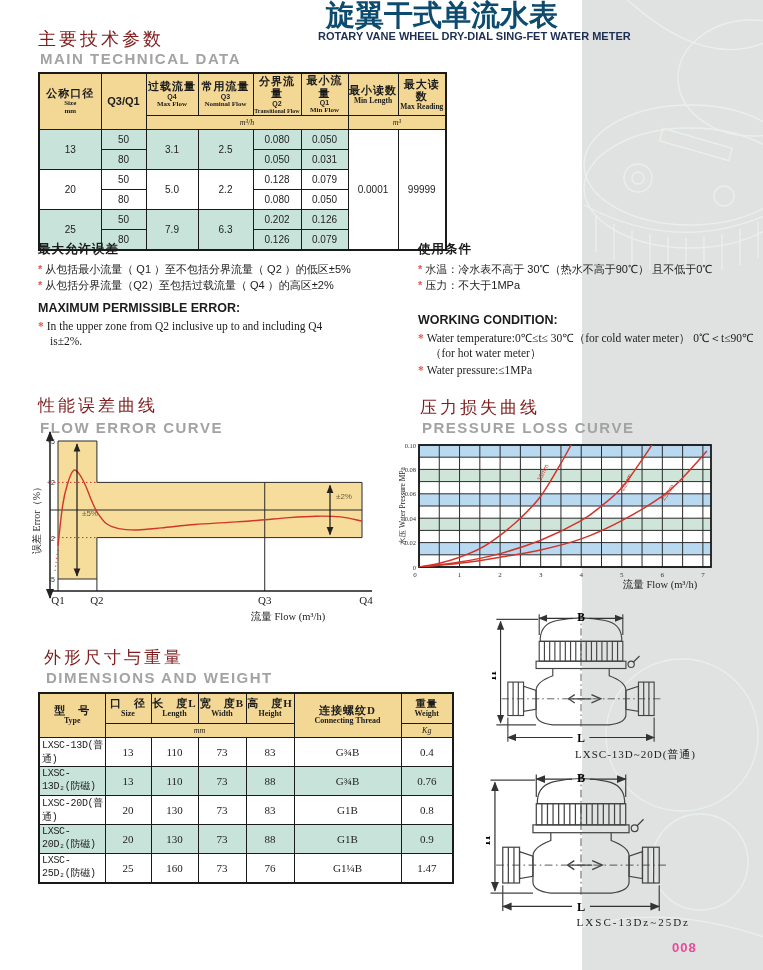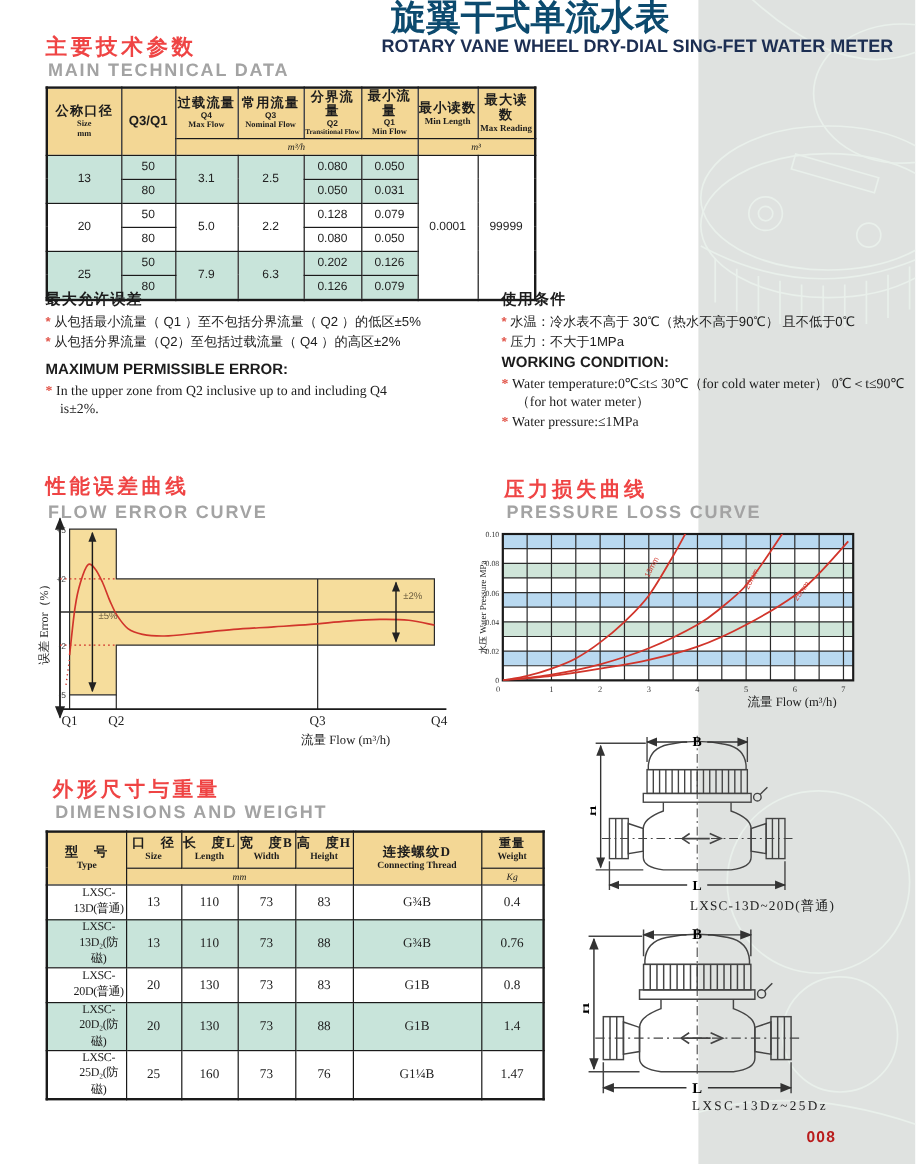--- a/index.html
+++ b/index.html
@@ -5,23 +5,23 @@
   html,body{margin:0;padding:0;background:#fff;}
   .page{position:relative;width:763px;height:970px;background:#ffffff;overflow:hidden;
         font-family:"Liberation Sans",sans-serif;color:#1c1c1c;}
   .abs{position:absolute;}
   .serif{font-family:"Liberation Serif",serif;}
   
   .side-band{left:582px;top:0;width:181px;height:970px;background:#dfe2e0;}
   
   .main-title{left:318px;top:1px;width:248px;text-align:center;font-size:29px;font-weight:bold;
               letter-spacing:0px;color:#0c4a6e;line-height:1.0;white-space:nowrap;}
-  .main-sub{left:318px;top:30px;width:208px;text-align:left;font-size:15px;font-weight:bold;
+  .main-sub{left:318px;top:30px;width:208px;text-align:left;font-size:11px;font-weight:bold;
             color:#1c2e52;white-space:nowrap;}
-  .sec-cn{font-size:18px;font-weight:bold;letter-spacing:3px;color:#ef4444;white-space:nowrap;}
+  .sec-cn{font-size:18px;font-weight:normal;letter-spacing:3px;color:#7f1d1d;white-space:nowrap;}
   .sec-en{font-size:15px;font-weight:bold;letter-spacing:1.5px;color:#a3a3a3;white-space:nowrap;}
   
   table.tt{border-collapse:collapse;table-layout:fixed;}
   table.tt td,table.tt th{border:1px solid #1a1a1a;text-align:center;vertical-align:middle;
      padding:0;overflow:hidden;}
   table.tt{border:2px solid #1a1a1a;}
   .hdr{background:#f3d795;}
   .tint{background:#c8e4da;}
   .tt .cnh{font-size:11px;font-weight:bold;font-family:"Liberation Serif",serif;letter-spacing:1px;line-height:1.15;}
   .tt .code{font-size:7px;font-weight:bold;line-height:1.1;}
@@ -34,23 +34,23 @@
   .note-item{font-size:11px;line-height:1.35;padding-left:12px;text-indent:-12px;margin:1px 0;}
   .note-item.serif{font-size:11.5px;}
   .ast{color:#e2574c;font-weight:bold;margin-right:3px;}
   
   table.dt{border-collapse:collapse;table-layout:fixed;border:2px solid #1a1a1a;}
   table.dt td,table.dt th{border:1px solid #1a1a1a;text-align:center;vertical-align:middle;padding:0;}
   .dt .cnh{font-size:11px;font-weight:bold;font-family:"Liberation Serif",serif;letter-spacing:1px;line-height:1.2;}
   .dt .eng{font-size:8px;font-family:"Liberation Serif",serif;line-height:1.1;}
   .dt .unit{font-size:8px;font-family:"Liberation Serif",serif;font-style:italic;height:13px;}
   .dt .val{font-size:11px;font-family:"Liberation Serif",serif;height:28px;color:#222;}
-  .dt .typ{font-size:10px;font-family:Liberation Serif, serif;text-align:center;padding-left:20px;letter-spacing:-0.3px;}
+  .dt .typ{font-size:10px;font-family:Liberation Mono, monospace;text-align:left;padding-left:2px;letter-spacing:-0.3px;}
   .caption{font-size:11px;font-family:"Liberation Serif",serif;letter-spacing:1px;text-align:right;color:#222;white-space:nowrap;}
-  .pagenum{font-size:13px;font-weight:bold;letter-spacing:1px;color:#b91c1c;text-align:center;}
+  .pagenum{font-size:13px;font-weight:bold;letter-spacing:1px;color:#ec4899;text-align:center;}
 </style>
 </head>
 <body>
 
 <div class="page">
 
   <div class="abs side-band">
     <svg width="181" height="970">
       <g fill="none" stroke="#e9f0eb" stroke-width="1.4">
         <path d="M40,-5 Q120,70 185,42"></path>
@@ -179,21 +179,21 @@
     <div class="note-item"><span class="ast">*</span><span>从包括最小流量（ Q1 ）至不包括分界流量（ Q2 ）的低区±5%</span></div>
     <div class="note-item"><span class="ast">*</span><span>从包括分界流量（Q2）至包括过载流量（ Q4 ）的高区±2%</span></div>
     <div class="note-title-en">MAXIMUM PERMISSIBLE ERROR:</div>
     <div class="note-item serif" style="width:300px"><span class="ast">*</span><span>In the upper zone from  Q2  inclusive up to and including  Q4  is±2%.</span></div>
   </div>
 
   <div class="abs" style="left:418px;top:241px;width:345px;">
     <div class="note-title-cn">使用条件</div>
     <div class="note-item"><span class="ast">*</span><span>水温：冷水表不高于 30℃（热水不高于90℃） 且不低于0℃</span></div>
     <div class="note-item"><span class="ast">*</span><span>压力：不大于1MPa</span></div>
-    <div class="note-title-en" style="margin-top:2px">WORKING CONDITION:</div>
+    <div class="note-title-en" style="margin-top:20px">WORKING CONDITION:</div>
     <div class="note-item serif" style="width:335px"><span class="ast">*</span><span>Water temperature:0℃≤t≤ 30℃（for cold water meter） 0℃＜t≤90℃ （for hot water meter）</span></div>
     <div class="note-item serif"><span class="ast">*</span><span>Water pressure:≤1MPa</span></div>
   </div>
 
   <div class="abs sec-cn" style="left:38px;top:394px;font-size:17px;">性能误差曲线</div>
   <div class="abs sec-en" style="left:40px;top:419px;">FLOW ERROR CURVE</div>
   <svg id="error-chart" class="abs" style="left:30px;top:428px;" width="365" height="200">
       <defs>
         <marker id="earr" viewBox="0 0 10 10" refX="9" refY="5" markerWidth="7" markerHeight="7" orient="auto-start-reverse">
           <path d="M0,1 L10,5 L0,9 z" fill="#222"></path>
@@ -371,21 +371,21 @@
       <td class="val">G1B</td>
       <td class="val">0.8</td>
     </tr>
     <tr>
       <td class="typ tint">LXSC-20D₂(防磁)</td>
       <td class="val tint">20</td>
       <td class="val tint">130</td>
       <td class="val tint">73</td>
       <td class="val tint">88</td>
       <td class="val tint">G1B</td>
-      <td class="val tint">1.4</td>
+      <td class="val tint">0.9</td>
     </tr>
     <tr>
       <td class="typ">LXSC-25D₂(防磁)</td>
       <td class="val">25</td>
       <td class="val">160</td>
       <td class="val">73</td>
       <td class="val">76</td>
       <td class="val">G1¼B</td>
       <td class="val">1.47</td>
     </tr>

